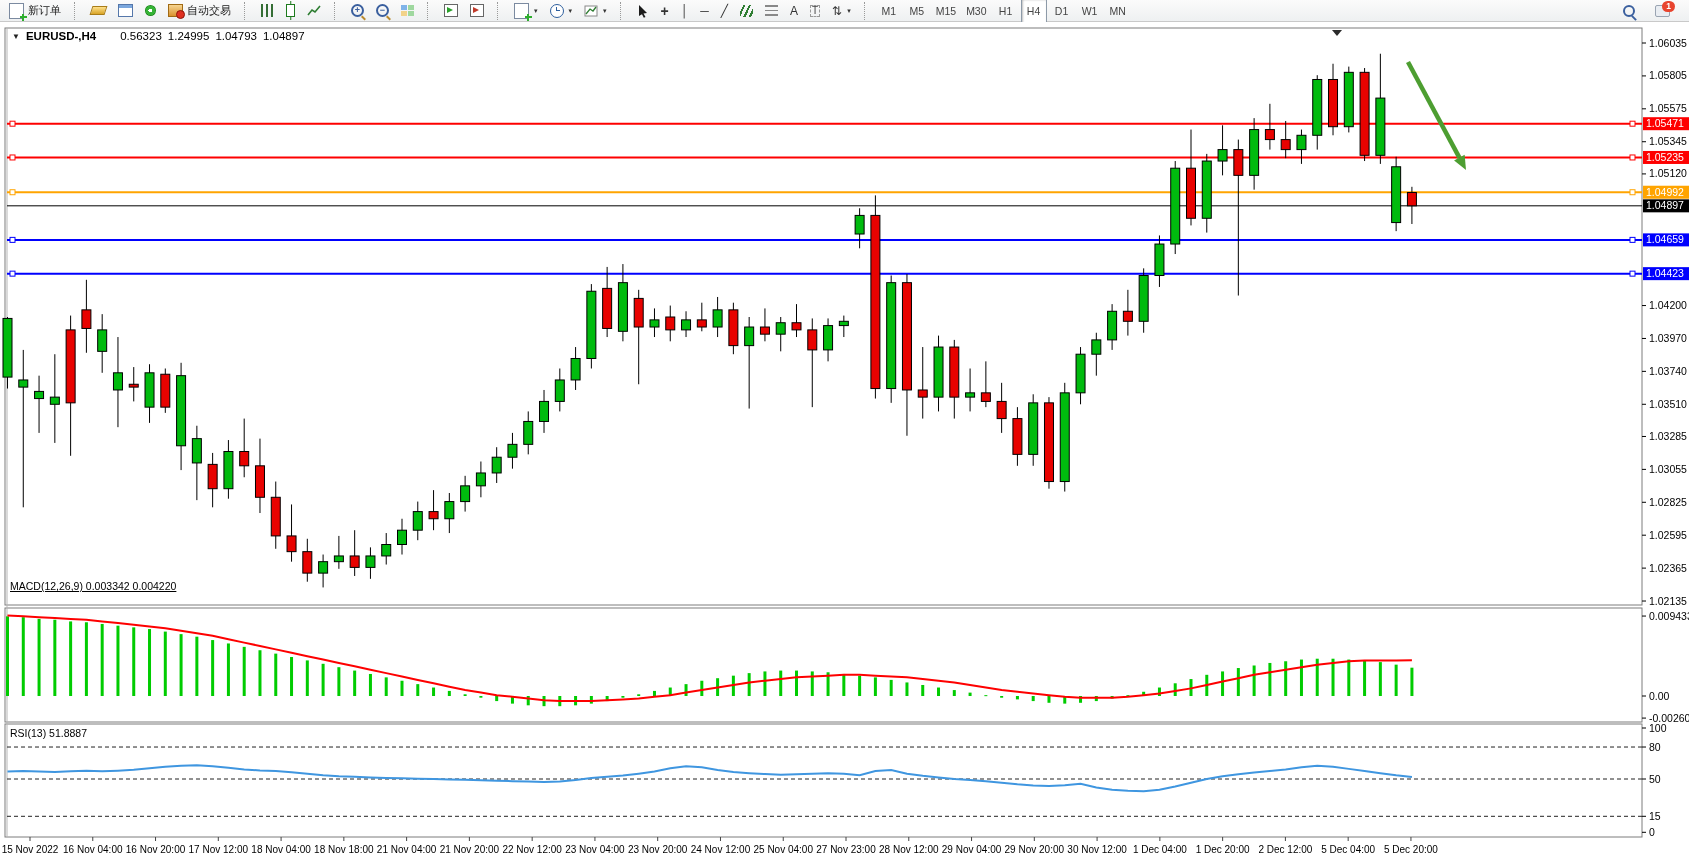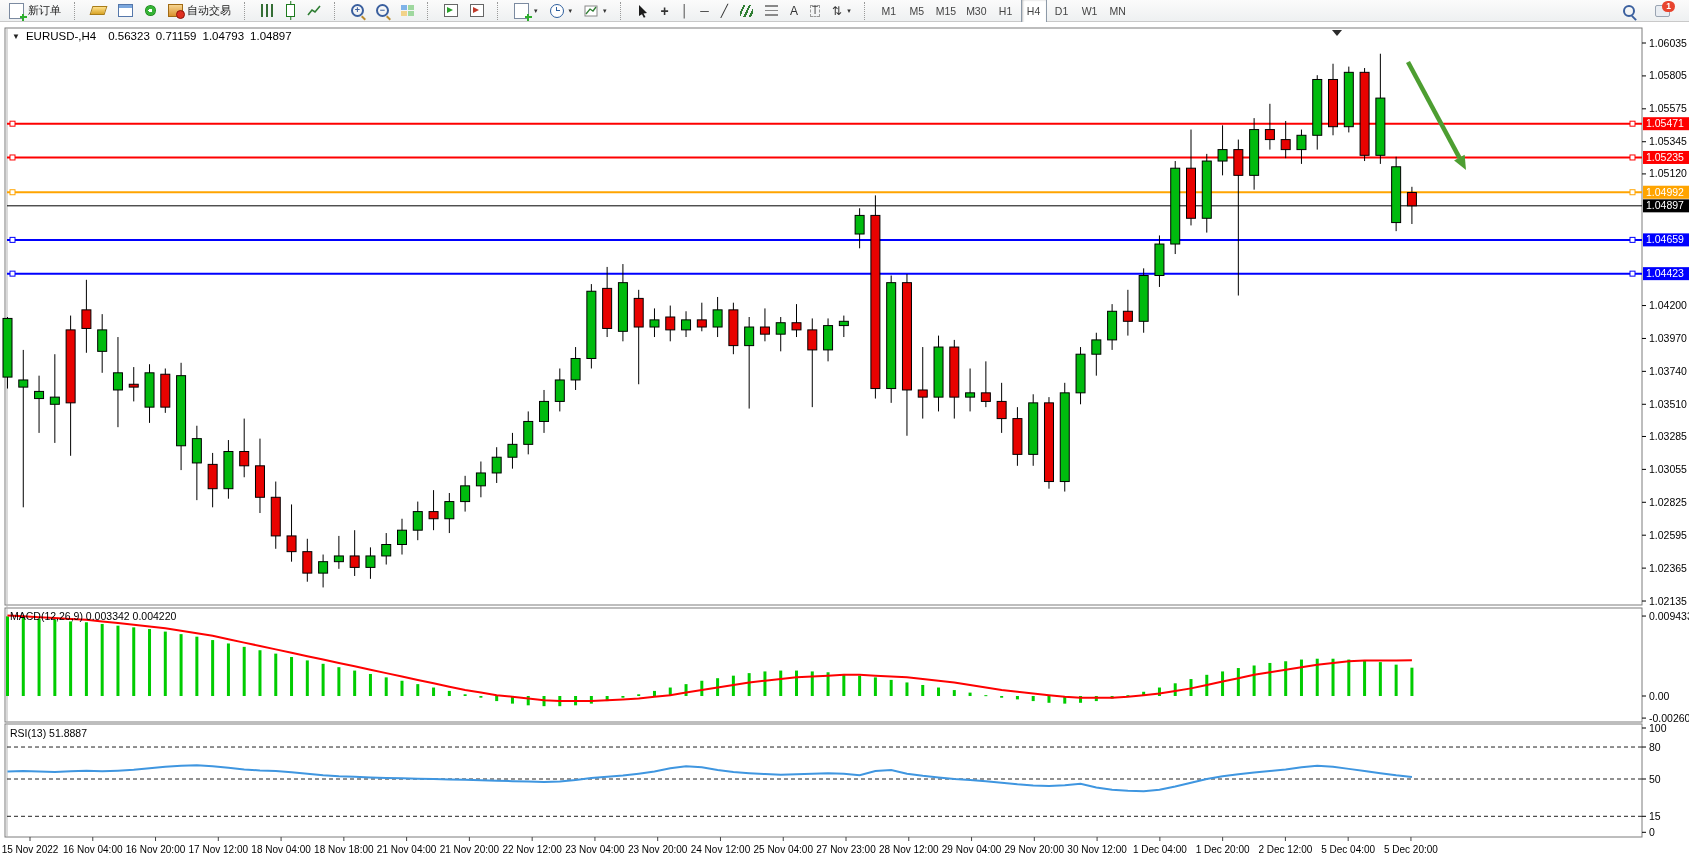--- a/index.html
+++ b/index.html
@@ -50,21 +50,21 @@
   .i-mag{width:8px;height:8px;border:2px solid #3a5f9e;border-radius:50%;}
   .i-mag::after{content:"";position:absolute;right:-4px;bottom:-4px;width:6px;height:2px;background:#3a5f9e;transform:rotate(45deg);}
   .i-chat{width:13px;height:10px;background:#e9edf2;border:1px solid #9aa4b2;border-radius:2px;}
   .badge{position:absolute;right:-6px;top:-5px;min-width:11px;height:11px;border-radius:6px;background:#e8442e;color:#fff;
     font-size:8.5px;line-height:11px;text-align:center;padding:0 1px;font-weight:bold;}
   .right-tools{margin-left:auto;display:flex;align-items:center;gap:10px;padding-right:10px;}
   
   .chart-window{position:absolute;left:0;top:22px;width:1689px;height:837px;background:#ffffff;}
   .chart-header{position:absolute;left:12px;top:8px;z-index:5;font-size:11.5px;color:#000;display:flex;gap:6px;align-items:center;}
   .chart-header .hdr-caret{font-size:8px;color:#222;}
-  .chart-header .sym{margin-right:6px;}
+  .chart-header .sym{margin-right:18px;font-weight:bold;}
   .ind-label{position:absolute;z-index:5;font-size:10.5px;color:#000;}
   svg text{font-family:"Liberation Sans",sans-serif;}
 </style>
 </head>
 <body>
 
 <div class="app">
 
   <div class="toolbar">
     <div class="tb-group">
@@ -200,25 +200,25 @@
         </span>
       </button>
     </div>
   </div>
 
   <div class="chart-window">
     <div class="chart-header">
       <span class="hdr-caret">▼</span>
       <span class="sym">EURUSD-,H4</span>
       <span>0.56323</span>
-      <span>0.71159</span>
+      <span>1.24995</span>
       <span>1.04793</span>
       <span>1.04897</span>
     </div>
-    <div class="ind-label" style="left:10px;top:588px;">MACD(12,26,9) 0.003342 0.004220</div>
+    <div class="ind-label" style="left:10px;top:558px;text-decoration:underline;">MACD(12,26,9) 0.003342 0.004220</div>
     <div class="ind-label" style="left:10px;top:705px;">RSI(13) 51.8887</div>
     <svg id="chart" width="1689" height="837">
         <rect x="5" y="6" width="1637" height="577" fill="#ffffff" stroke="#7d7d7d" stroke-width="1"></rect>
         <rect x="5" y="586" width="1637" height="114" fill="#ffffff" stroke="#7d7d7d" stroke-width="1"></rect>
         <rect x="5" y="702" width="1637" height="113" fill="#ffffff" stroke="#7d7d7d" stroke-width="1"></rect>
         <line x1="7" y1="6" x2="7" y2="815" stroke="#b5b5b5" stroke-width="1"></line>
         <g>
           <line x1="7" y1="101.69824009157058" x2="1642" y2="101.69824009157058" stroke="#fe0000" stroke-width="2"></line>
           <rect x="10" y="99.19824009157058" width="5" height="5" fill="#ffffff" stroke="#fe0000"></rect>
           <rect x="1630" y="99.19824009157058" width="5" height="5" fill="#ffffff" stroke="#fe0000"></rect>

